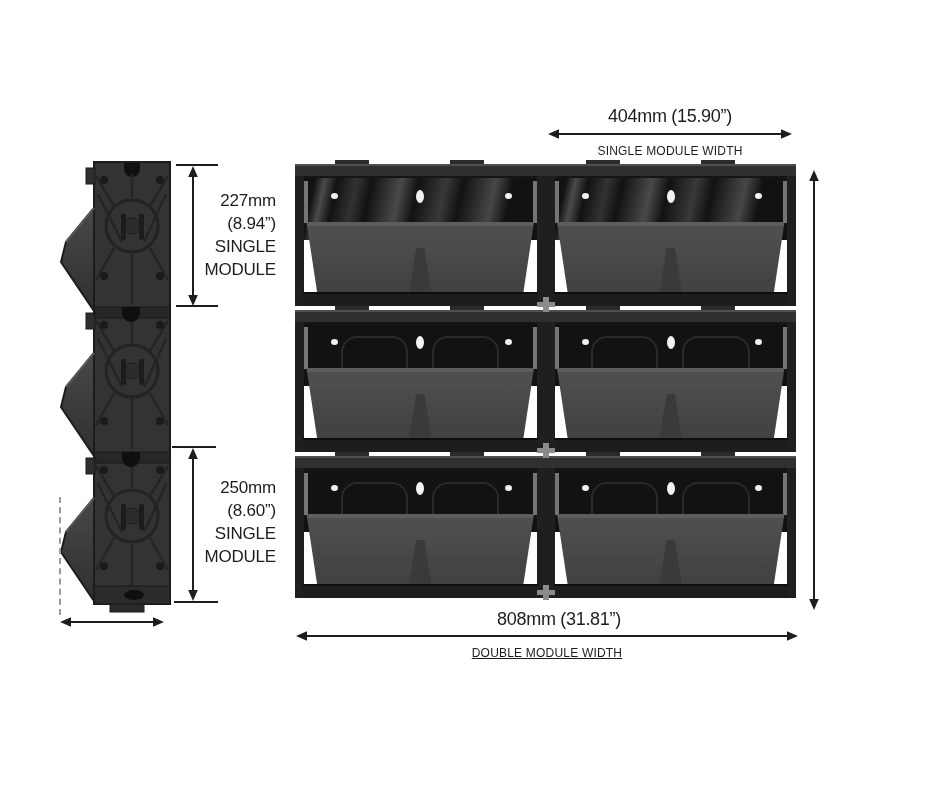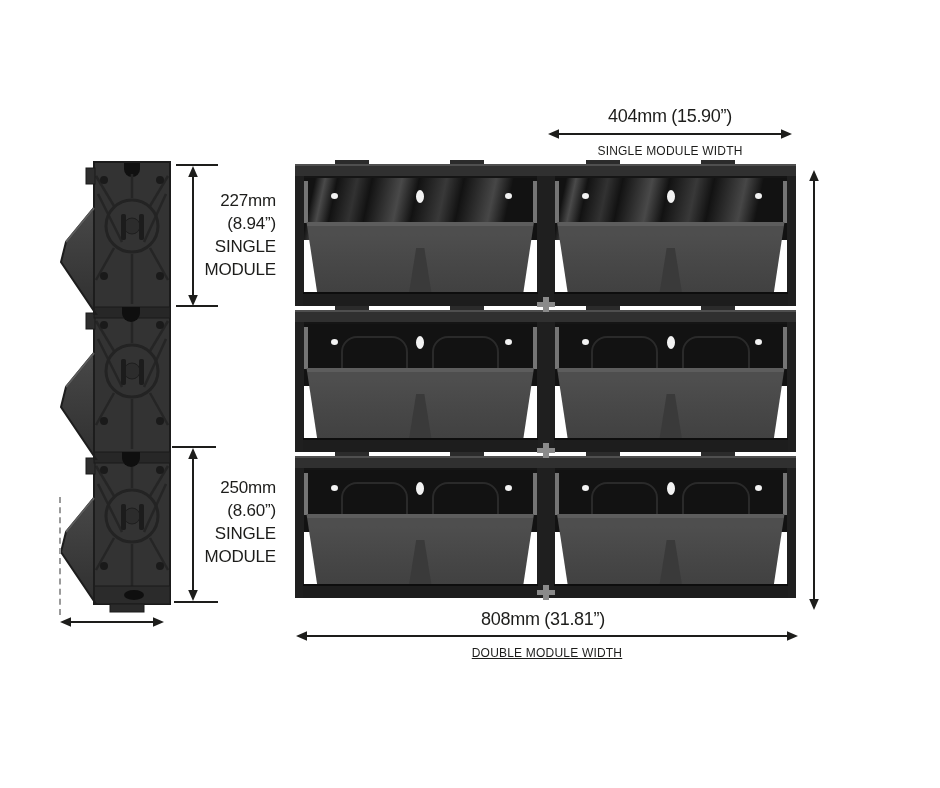--- a/index.html
+++ b/index.html
@@ -168,21 +168,21 @@
     <polygon points="244,7 233,2.3 233,11.7"></polygon>
   </svg>
   <div class="dim-label" style="left:518px;top:141px;width:304px;">SINGLE MODULE WIDTH</div>
 
   <svg class="dim" style="left:807px;top:170px;" width="14" height="440">
     <line x1="7" y1="9" x2="7" y2="431"></line>
     <polygon points="7,0 2.2,11 11.8,11"></polygon>
     <polygon points="7,440 2.2,429 11.8,429"></polygon>
   </svg>
 
-  <div class="dim-value" style="left:292px;top:608px;width:502px;">808mm (31.81”)</div>
+  <div class="dim-value" style="left:308px;top:608px;width:502px;">808mm (31.81”)</div>
   <svg class="dim" style="left:296px;top:629px;" width="502" height="14">
     <line x1="9" y1="7" x2="493" y2="7"></line>
     <polygon points="0,7 11,2.3 11,11.7"></polygon>
     <polygon points="502,7 491,2.3 491,11.7"></polygon>
   </svg>
   <div class="dim-label" style="left:296px;top:643px;width:502px;text-decoration:underline;">DOUBLE MODULE WIDTH</div>
 
   <div id="grid">
 
     <div class="module">

